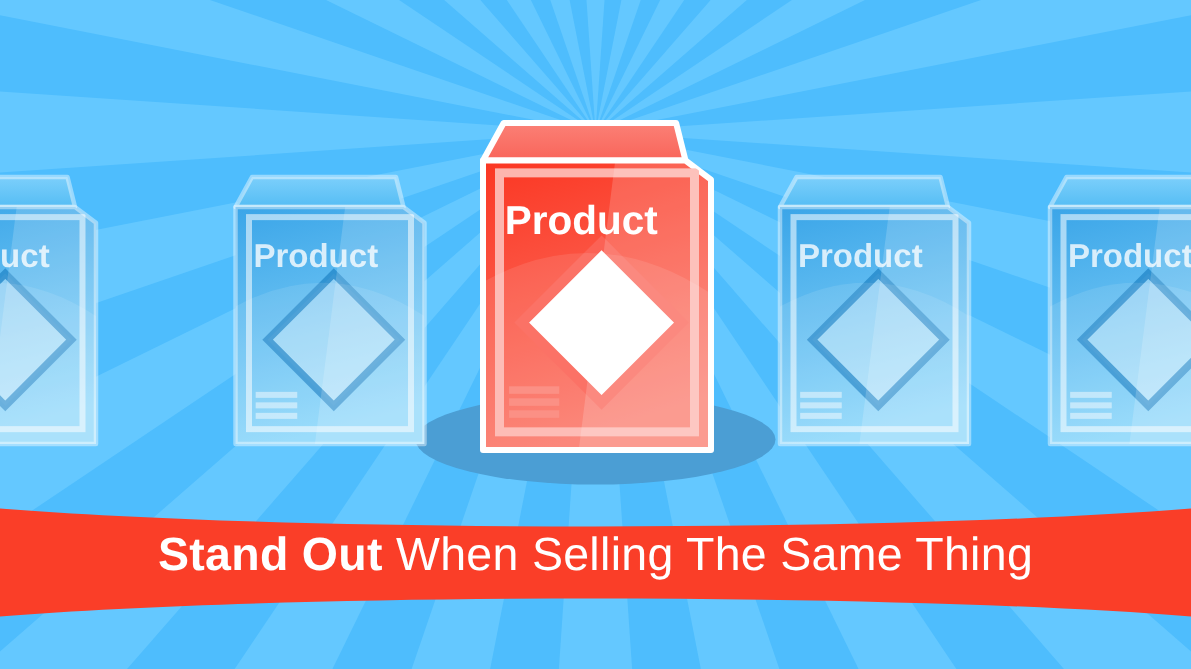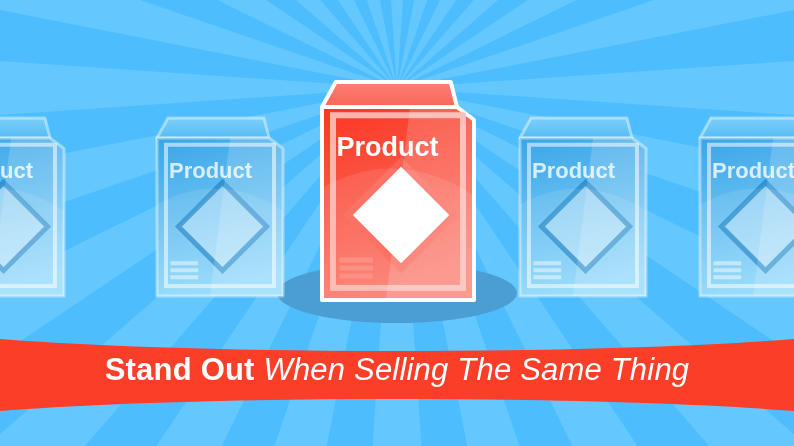--- a/index.html
+++ b/index.html
@@ -26,21 +26,21 @@
 
   
   #banner{position:absolute;left:0;top:325px;width:794px;height:105px;}
   #banner-text{
     position:absolute;left:0;top:352px;width:794px;
     text-align:center;color:#ffffff;
     font-size:31px;letter-spacing:.2px;white-space:nowrap;
     font-family:"Liberation Sans", sans-serif;
   }
   #banner-text .bold{font-weight:bold;}
-  #banner-text .reg{font-weight:normal;font-style:italic;}
+  #banner-text .reg{font-weight:normal;}
 </style>
 </head>
 <body>
 
 <div id="stage">
 
   <div id="bg-base" style="background: rgb(78, 189, 253);"></div>
 
   <svg id="rays" viewBox="0 0 794 446" preserveAspectRatio="none" aria-hidden="true">
     <g id="ray-group">

